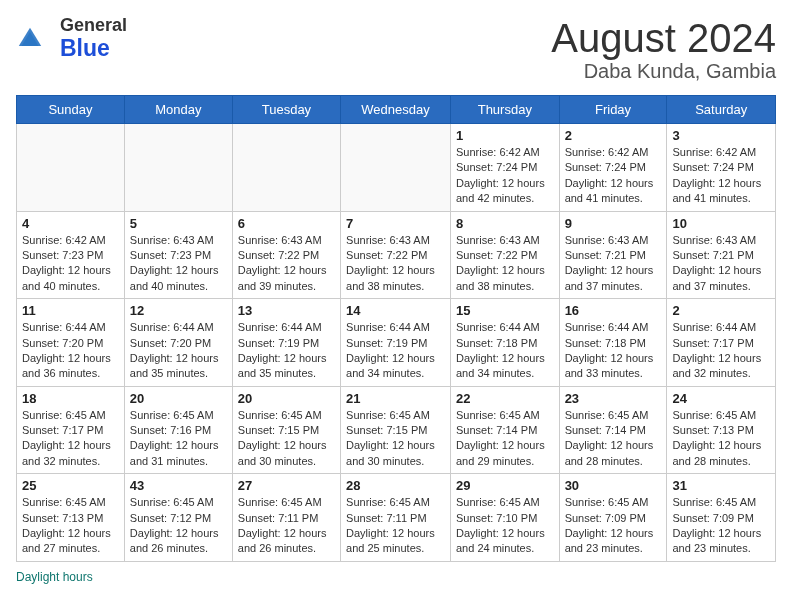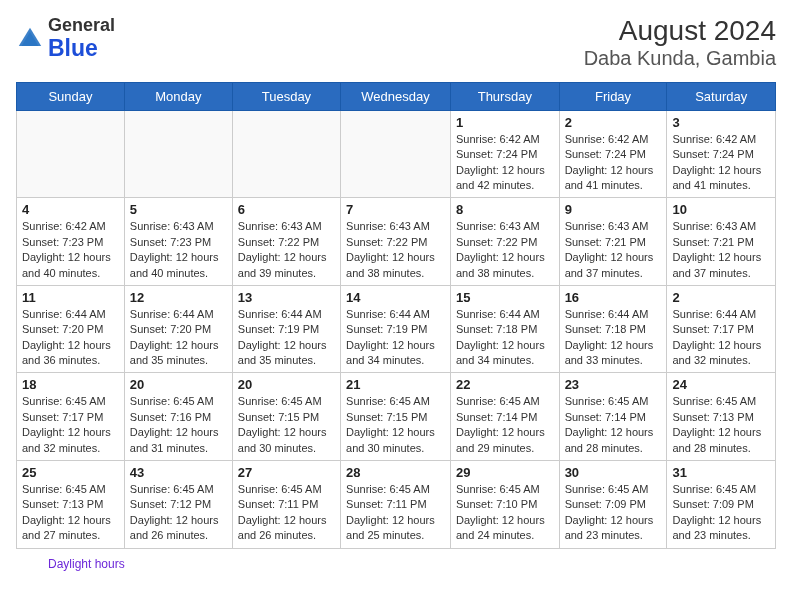--- a/index.html
+++ b/index.html
@@ -12,21 +12,21 @@
     }
     .header-area {
       display: flex;
       justify-content: space-between;
       align-items: flex-start;
       margin-bottom: 12px;
     }
     .logo {
       display: flex;
       align-items: center;
-      gap: 4px;
+      gap: 16px;
     }
     .logo-text {
       display: flex;
       flex-direction: column;
       line-height: 1.1;
     }
     .logo-general {
       font-size: 18px;
       font-weight: bold;
       color: #333;
@@ -37,21 +37,21 @@
       color: #1d4ed8;
     }
     .logo-icon {
       width: 28px;
       height: 28px;
     }
     .title-area {
       text-align: right;
     }
     .month-year {
-      font-size: 28px;
+      font-size: 40px;
       font-weight: normal;
       color: #333;
       line-height: 1.1;
     }
     .location {
       font-size: 20px;
       color: #555;
     }
     .calendar-table {
       width: 100%;
@@ -86,22 +86,21 @@
       margin-bottom: 2px;
     }
     .day-info {
       color: #333;
       line-height: 1.4;
       font-size: 11px;
     }
     .footer-note {
       margin-top: 8px;
       font-size: 12px;
-      color: #6d28d9;
-      margin-left: 32px;
+      color: #0f766e;
     }
   </style>
 </head>
 <body>
 
 <div class="header-area">
   <div class="logo">
     <svg class="logo-icon" viewBox="0 0 40 40" xmlns="http://www.w3.org/2000/svg">
       <polygon points="20,4 36,30 4,30" fill="#1a6bbf" opacity="0.85"></polygon>
       <polygon points="20,10 32,30 8,30" fill="#1a6bbf" opacity="0.5"></polygon>

